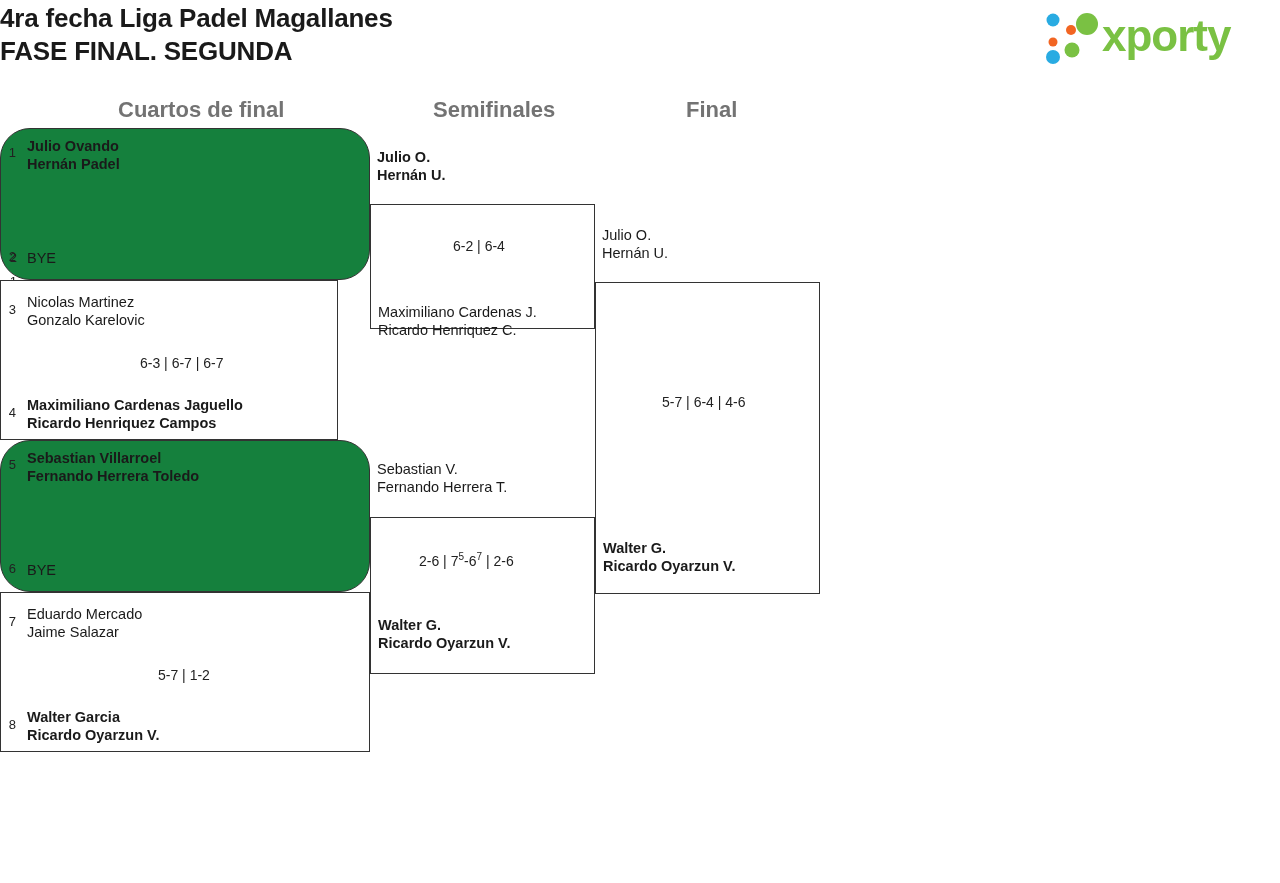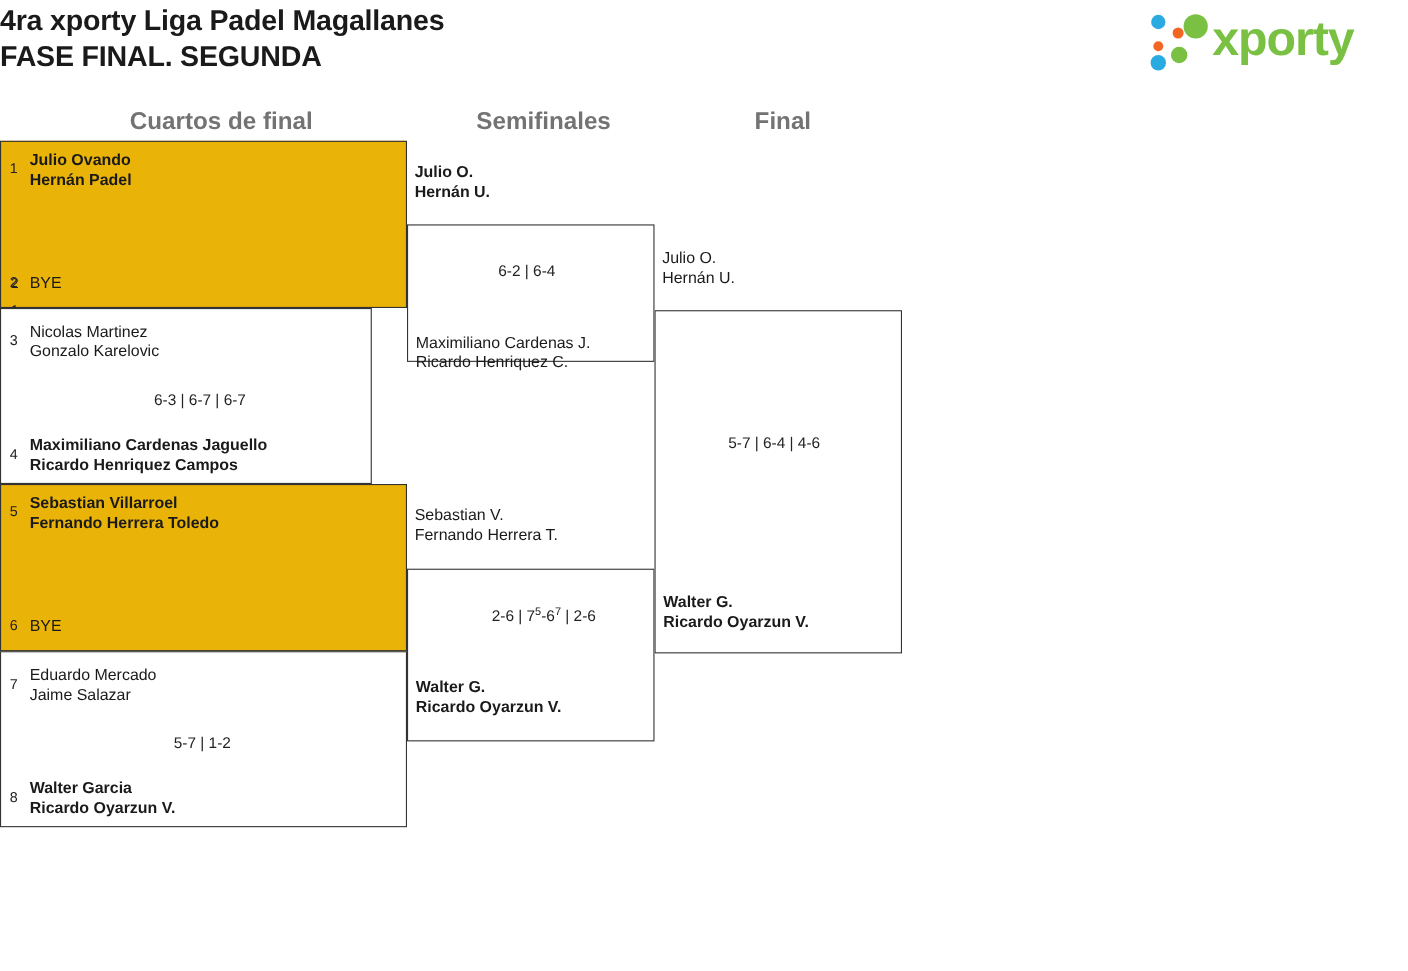--- a/index.html
+++ b/index.html
@@ -66,21 +66,21 @@
   #head-sf { left: 433px; top: 97px; }
   #head-f  { left: 686px; top: 97px; }
 
   
   .match {
     position: absolute;
     box-sizing: border-box;
     border: 1px solid #333;
     background: #ffffff;
   }
-  .match.shaded { background: #eab308; }
+  .match.shaded { background: #15803d; border-radius: 30px; }
 
   .seed {
     position: absolute;
     font-size: 13px;
     color: #222;
     width: 16px;
     text-align: right;
   }
   .team {
     position: absolute;
@@ -95,21 +95,21 @@
     font-size: 14px;
     color: #222;
     white-space: nowrap;
   }
   .score sup { font-size: 10px; vertical-align: super; }
 </style>
 </head>
 <body>
 
 <div id="header">
-  <div id="title-line1">4ra xporty Liga Padel Magallanes</div>
+  <div id="title-line1">4ra fecha Liga Padel Magallanes</div>
   <div id="title-line2">FASE FINAL. SEGUNDA</div>
 
   <div id="logo">
     <svg id="logo-dots" viewBox="0 0 56 56">
       <circle cx="9" cy="10" r="6.5" fill="#29abe2"></circle>
       <circle cx="9" cy="32" r="4.5" fill="#f26522"></circle>
       <circle cx="9" cy="47" r="7" fill="#29abe2"></circle>
       <circle cx="27" cy="20" r="5" fill="#f26522"></circle>
       <circle cx="28" cy="40" r="7.5" fill="#7ac143"></circle>
       <circle cx="43" cy="14" r="11" fill="#7ac143"></circle>
@@ -166,21 +166,21 @@
 <div class="match" style="left:370px; top:204px; width:225px; height:125px;">
   <div class="score" style="left:82px; top:33px;">6-2 | 6-4</div>
   <div class="team" style="left:7px; top:98px;">Maximiliano Cardenas J.</div>
   <div class="team" style="left:7px; top:116px;">Ricardo Henriquez C.</div>
 </div>
 
 <div class="team" style="position:absolute; left:377px; top:460px;">Sebastian V.</div>
 <div class="team" style="position:absolute; left:377px; top:478px;">Fernando Herrera T.</div>
 
 <div class="match" style="left:370px; top:517px; width:225px; height:157px;">
-  <div class="score" style="left:76px; top:33px;">
+  <div class="score" style="left:48px; top:33px;">
     <span>2-6 | 7</span><sup>5</sup><span>-6</span><sup>7</sup><span> | 2-6</span>
   </div>
   <div class="team bold" style="left:7px; top:98px;">Walter G.</div>
   <div class="team bold" style="left:7px; top:116px;">Ricardo Oyarzun V.</div>
 </div>
 
 <div class="team" style="position:absolute; left:602px; top:226px;">Julio O.</div>
 <div class="team" style="position:absolute; left:602px; top:244px;">Hernán U.</div>
 
 <div class="match" style="left:595px; top:282px; width:225px; height:312px;">

